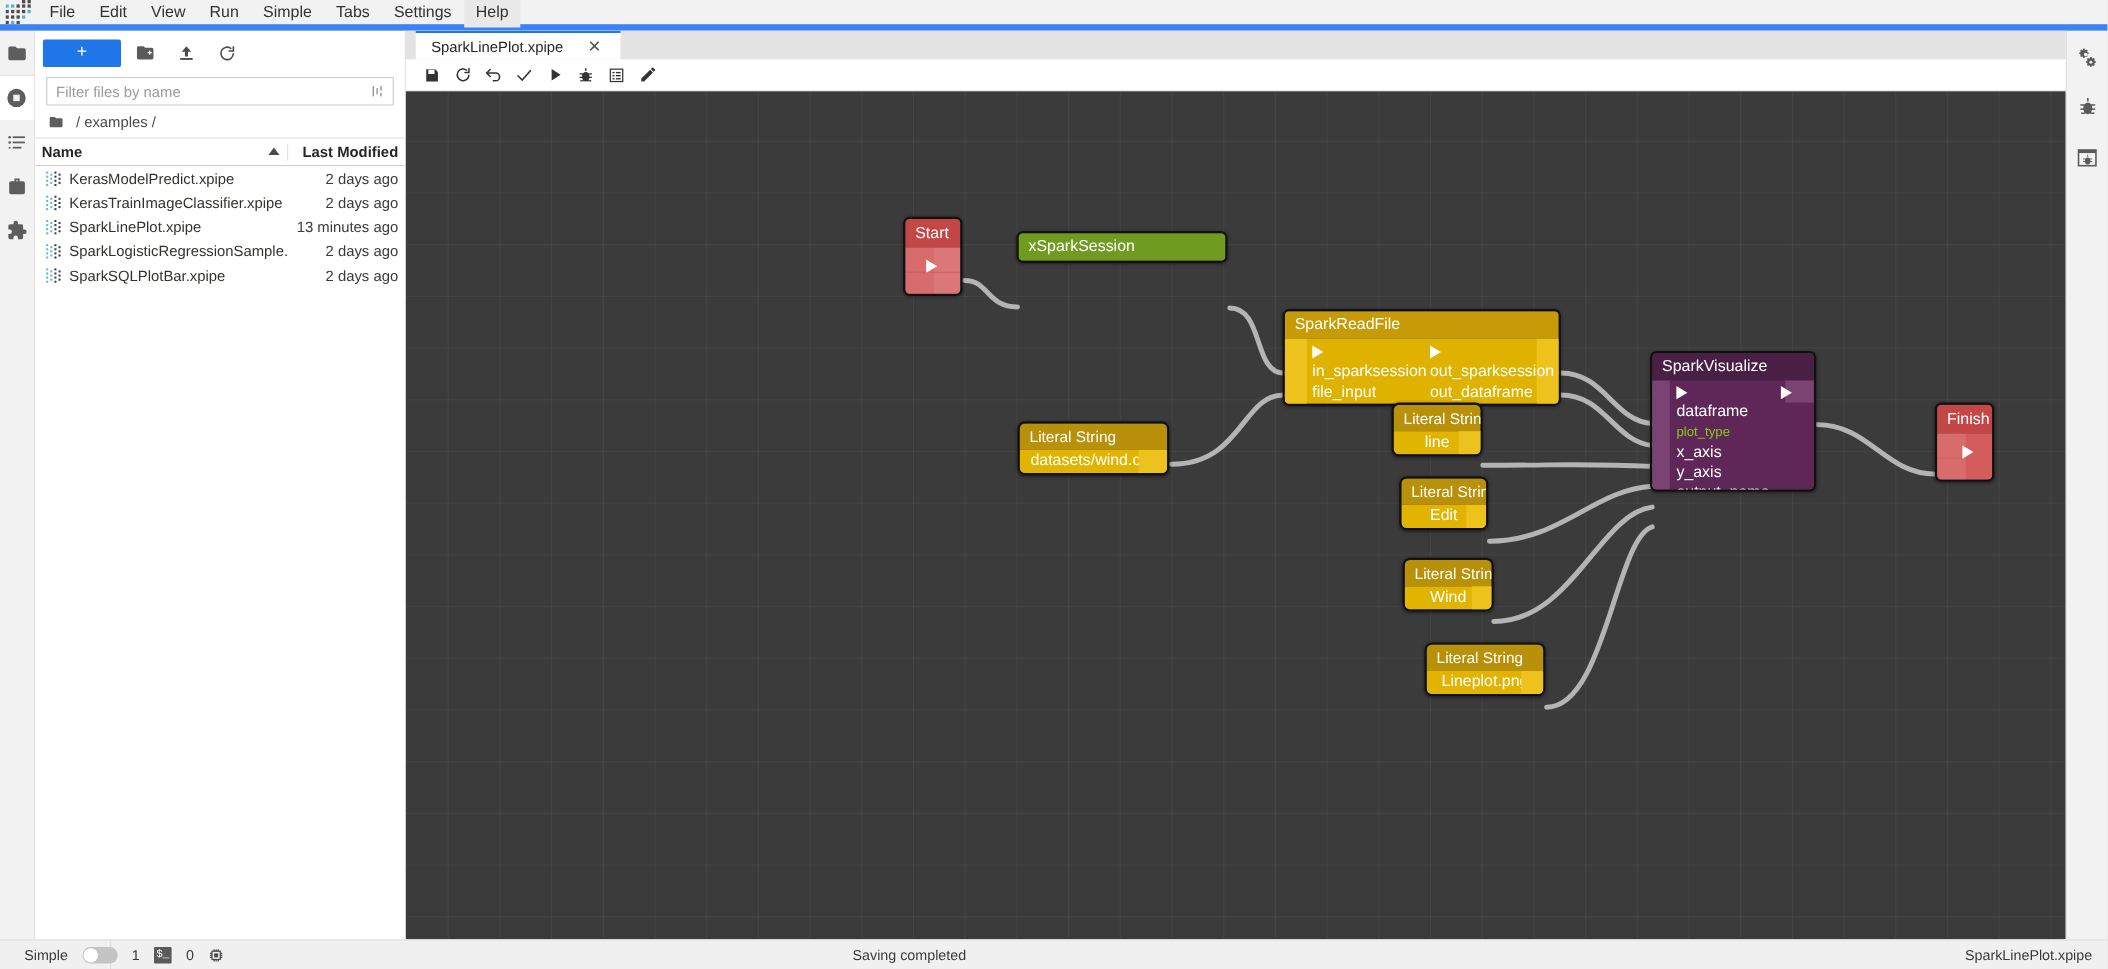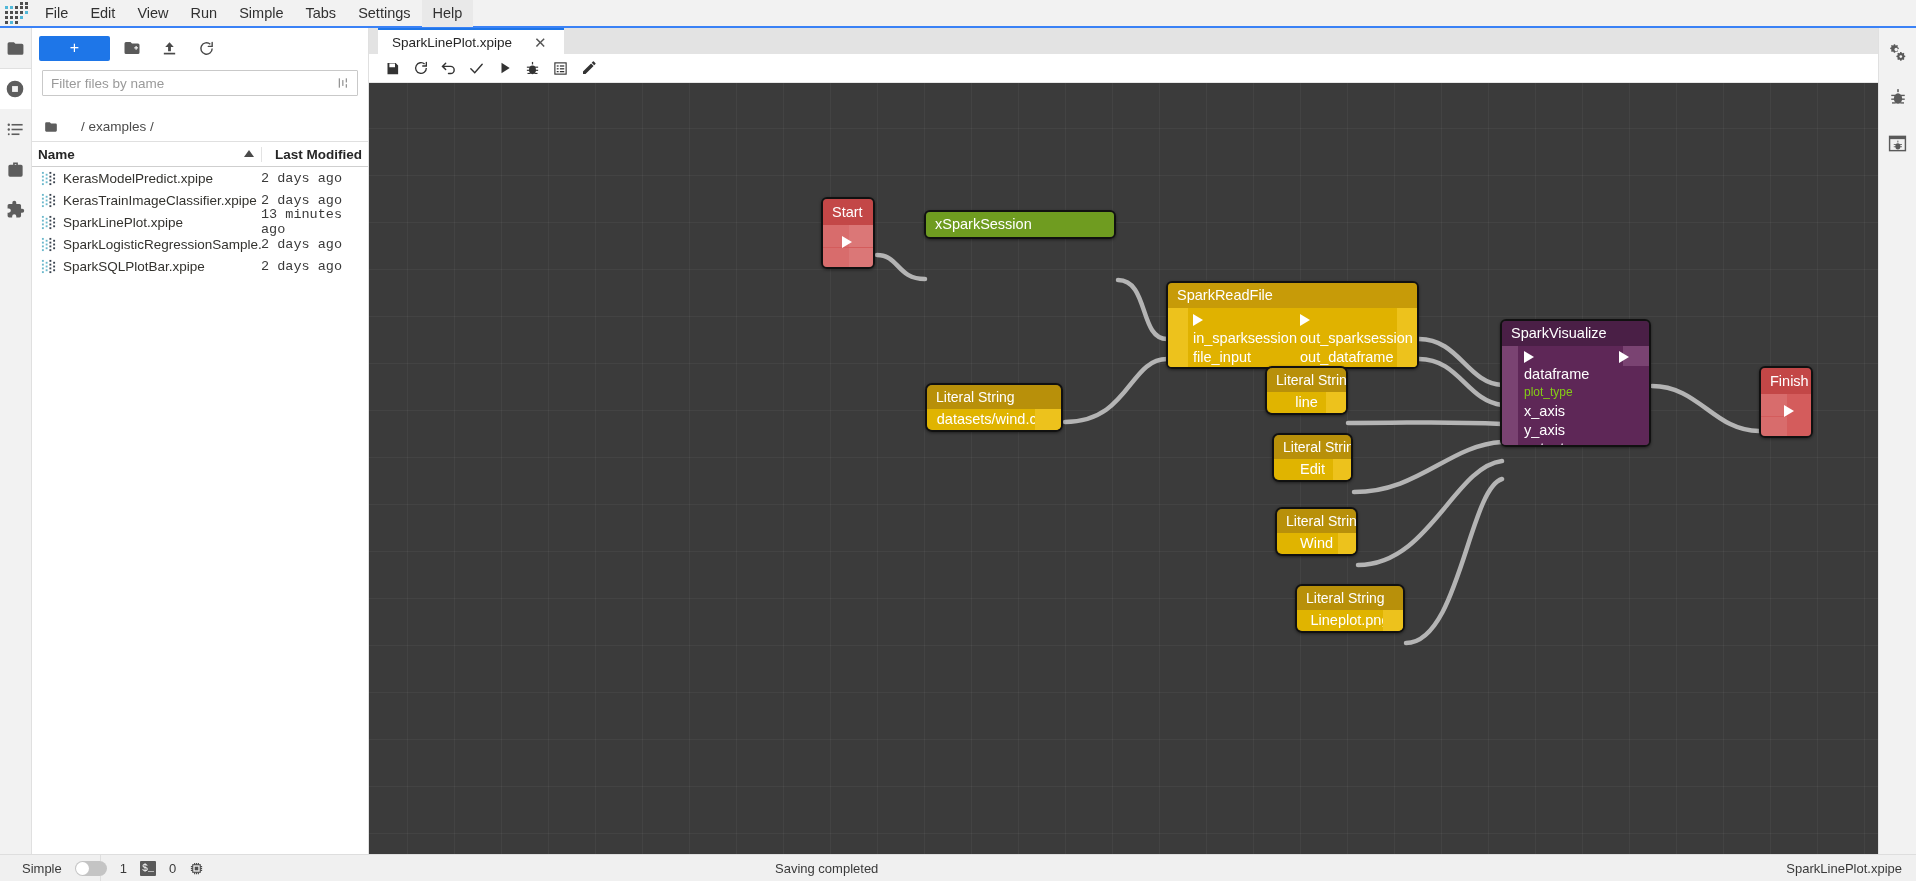--- a/index.html
+++ b/index.html
@@ -9,21 +9,21 @@
     overflow: hidden;
     font-family: "Liberation Sans", sans-serif;
     background: #fff;
     -webkit-font-smoothing: antialiased;
   }
   #app { position: relative; width: 1916px; height: 881px; background: #f0f0f0; }
 
   
   .menubar {
     position: absolute; top: 0; left: 0; width: 1916px; height: 28px;
-    background: #f2f2f2; border-bottom: 2px solid #3b82f6;
+    background: #f2f2f2; border-bottom: 6px solid #3b82f6;
     display: flex; align-items: center;
   }
   .logo { width: 34px; height: 28px; position: relative; }
   .logo svg { position: absolute; left: 5px; top: 3px; }
   .menu-item {
     height: 28px; line-height: 28px; padding: 0 11px;
     font-size: 14.5px; color: #313131; cursor: default; white-space: nowrap;
   }
   .menu-item.active { background: #e9e9e9; }
 
@@ -48,47 +48,47 @@
   .newbtn {
     background: #1e76e8; color: #fff; border: none; border-radius: 2px;
     width: 71px; height: 25px; font-size: 16px; cursor: pointer;
     display: flex; align-items: center; justify-content: center; line-height: 1;
   }
   .tb-icon {
     width: 30px; height: 26px; display: flex; align-items: center; justify-content: center;
     color: #5a5a5a; cursor: pointer;
   }
   .filterbox {
-    margin: 2px 10px 16px 10px; height: 26px;
+    margin: 2px 10px 0 10px; height: 26px;
     border: 1px solid #c9c9c9; background: #fff; border-radius: 1px;
     display: flex; align-items: center; padding: 0 6px;
   }
   .filterbox input {
     border: none; outline: none; flex: 1; font-size: 13.5px;
     color: #4b4b4b; font-family: "Liberation Sans", sans-serif; background: transparent;
   }
   .filterbox input::placeholder { color: #9a9a9a; }
   .breadcrumb {
     height: 29px; display: flex; align-items: center; padding: 0 0 0 12px;
-    font-size: 13.5px; color: #5a4a20; gap: 23px;
+    font-size: 13.5px; color: #5a4a20; gap: 11px;
   }
   .bc-text { color: #4b4b4b; }
   .listheader {
     display: flex; height: 26px; align-items: center;
     border-top: 1px solid #e0e0e0; border-bottom: 1px solid #cfcfcf;
     font-size: 13.5px; color: #262626; font-weight: 700;
   }
   .lh-name { flex: 1; padding-left: 6px; display: flex; align-items: center; justify-content: space-between; padding-right: 6px; }
   .lh-mod { width: 107px; text-align: right; padding-right: 6px; border-left: 1px solid #e3e3e3; }
   .filerow {
     display: flex; height: 22px; align-items: center; font-size: 13.5px;
     color: #33322e; cursor: pointer;
   }
   .fr-name { flex: 1; display: flex; align-items: center; gap: 7px; padding-left: 9px; overflow: hidden; white-space: nowrap; }
-  .fr-mod { width: 107px; text-align: left; padding-right: 6px; color: #3a3a3a; font-family: Liberation Mono, monospace; }
+  .fr-mod { width: 107px; text-align: right; padding-right: 6px; color: #3a3a3a; }
   .xpipe-ico { width: 15px; height: 15px; flex: 0 0 15px; }
 
   
   .main {
     position: absolute; left: 369px; top: 28px; width: 1509px; height: 826px;
     background: #ececec;
   }
   .tabstrip { height: 26px; background: #e3e3e3; display: flex; align-items: flex-end; padding-left: 9px; }
   .tab {
     height: 26px; background: #fff; border-top: 2px solid #1e76e8;

